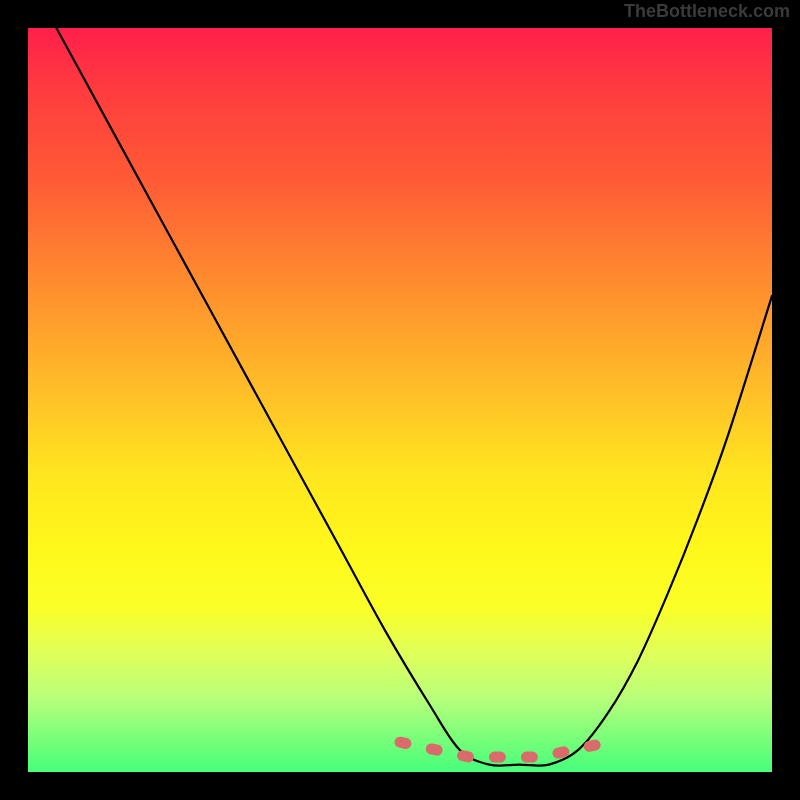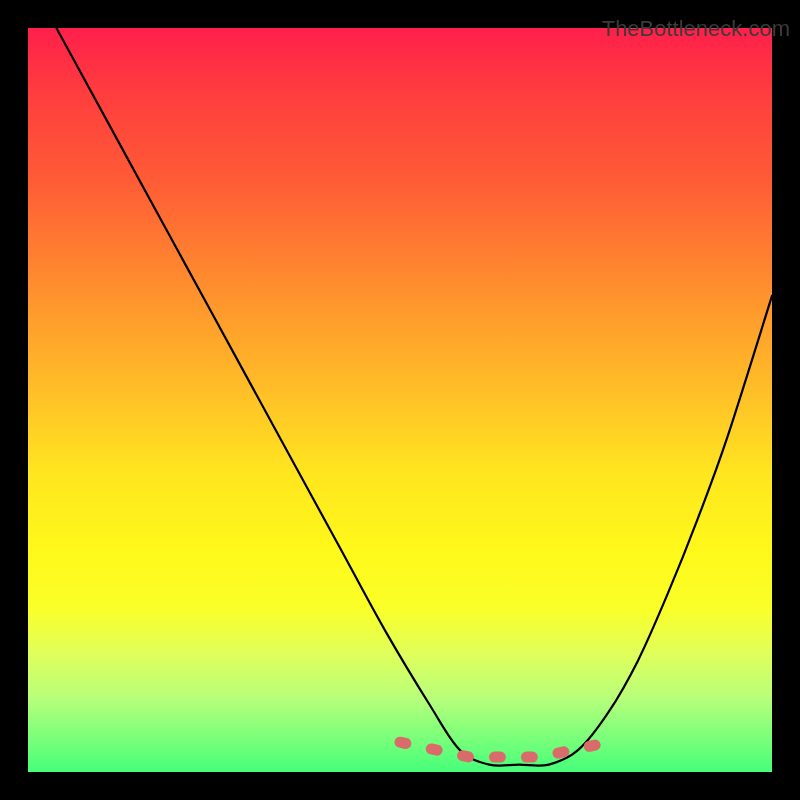--- a/index.html
+++ b/index.html
@@ -19,25 +19,25 @@
       #ffc327 50%,
       #ffe61f 60%,
       #fff81a 70%,
       #faff28 78%,
       #e0ff5a 84%,
       #b8ff7a 90%,
       #46ff7a 100%);
   }
   .watermark {
     position: absolute;
-    top: 16px;
+    top: 1px;
     right: 10px;
     color: #3b3b3b;
-    font-size: 22px;
-    font-weight: 400;
+    font-size: 18px;
+    font-weight: 700;
   }
   svg.curve {
     position: absolute;
     left: 28px;
     top: 28px;
     width: 744px;
     height: 744px;
     overflow: visible;
   }
 </style>

